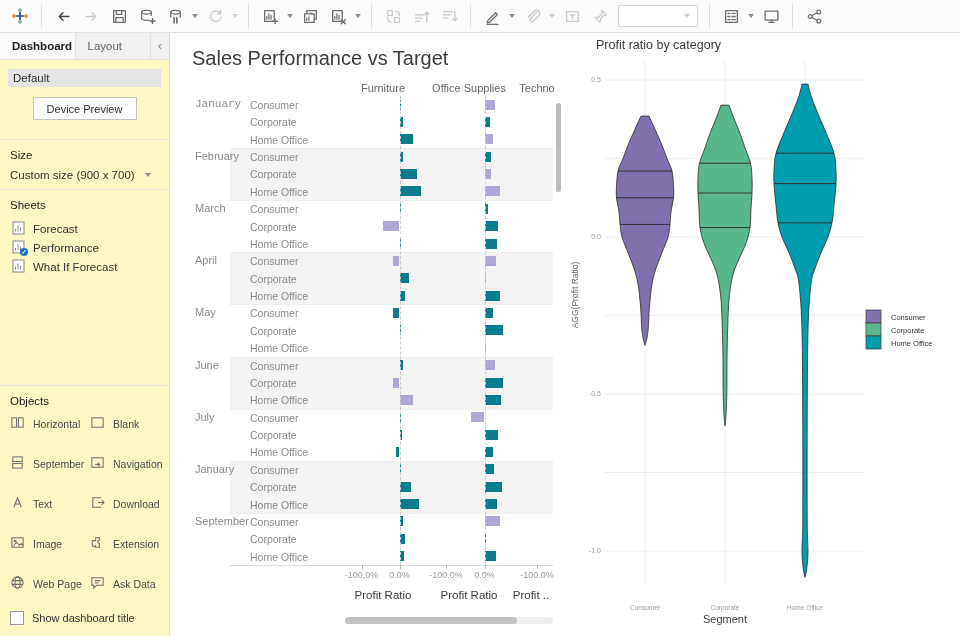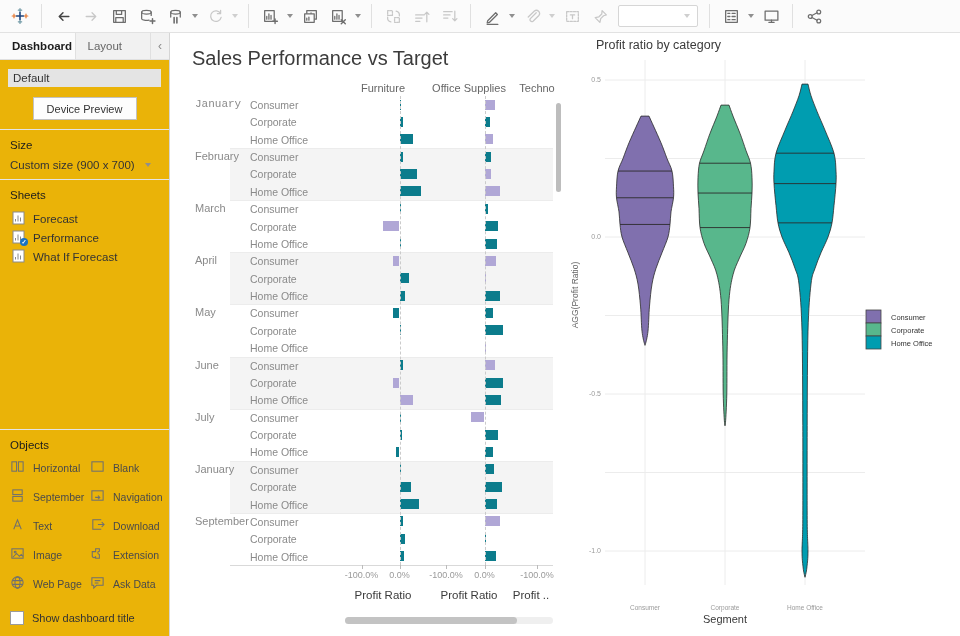--- a/index.html
+++ b/index.html
@@ -12,42 +12,42 @@
   .tbi.dark svg{stroke:#454545;stroke-width:1.4}
   .tbi.dis svg{stroke:#c8c8c8}
   .caret{width:0;height:0;border-left:3.5px solid transparent;border-right:3.5px solid transparent;
          border-top:4px solid #8f8f8f;margin:0 3px;flex:none}
   .caret.dis{border-top-color:#cfcfcf}
   .tbdiv{width:1px;height:24px;background:#e0e0e0;margin:0 7px;flex:none}
   .fitbox{width:74px;height:20px;border:1px solid #d6d6d6;border-radius:2px;background:#fff;
           display:flex;align-items:center;justify-content:flex-end;padding-right:4px;margin:0 4px}
   .content{display:flex;height:603px}
   
-  .sidebar{width:170px;flex:none;background:#eab308;border-right:1px solid #d5d5d5;
+  .sidebar{width:170px;flex:none;background:#fef9c3;border-right:1px solid #d5d5d5;
            box-sizing:border-box;display:flex;flex-direction:column;font-size:11.5px;color:#4a4a4a}
   .tabbar{display:flex;height:26px;border-bottom:1px solid #e0e0e0;flex:none}
   .tab{flex:1;display:flex;align-items:center;padding-left:12px;background:#f1f1f1;
        border-right:1px solid #e0e0e0;color:#666;font-size:11.5px}
   .tab.active{background:#fbfbfb;font-weight:bold;color:#1c1c1c}
   .collapse{width:18px;display:flex;align-items:center;justify-content:center;color:#8a8a8a;background:#f1f1f1;font-size:12px}
   .device-sec{padding:9px 0 0;flex:none}
   .device-row{height:18px;line-height:18px;margin:0 8px;padding-left:5px;color:#333}
   .device-row.selected{background:#e4e4e4}
   .device-row.phone{padding-left:22px}
-  .dp-btn{margin:10px auto 9px;width:102px;height:21px;border:1px solid #c2c2c2;background:#fdfdfd;
+  .dp-btn{margin:10px auto 19px;width:102px;height:21px;border:1px solid #c2c2c2;background:#fdfdfd;
           display:flex;align-items:center;justify-content:center;font-size:11px;color:#333}
   hr.sep{border:none;border-top:1px solid #e4e4e4;margin:0;flex:none}
   .sec{padding:9px 10px 8px;flex:none}
   .sec-h{font-weight:normal;color:#1c1c1c;margin-bottom:8px;font-size:11.5px}
   .size-val{display:flex;align-items:center;gap:7px;color:#333}
   .sheet-item{display:flex;align-items:center;gap:8px;height:19px;position:relative;padding-left:2px;color:#333}
   .badge{position:absolute;left:10px;top:10px;width:8px;height:8px;border-radius:50%;
          background:#1a73c1;color:#fff;font-size:6px;line-height:8px;text-align:center;font-weight:bold}
   .spacer{flex:1}
-  .obj-grid{display:grid;grid-template-columns:80px 1fr;row-gap:12px;font-size:10.5px;color:#4a4a4a}
+  .obj-grid{display:grid;grid-template-columns:80px 1fr;row-gap:23px;font-size:10.5px;color:#4a4a4a}
   .obj-item{display:flex;align-items:center;gap:8px}
   .obj-item svg{stroke:#6f6f6f;fill:none;stroke-width:1.1;flex:none}
   .seg{display:flex;margin:9px 8px 0;height:22px;border:1px solid #bdbdbd;box-sizing:border-box;flex:none}
   .seg-btn{flex:1;display:flex;align-items:center;justify-content:center;font-size:11px}
   .seg-btn.active{background:#6b6b6b;color:#fff}
   .seg-btn.inactive{background:#fff;color:#555;border-left:1px solid #bdbdbd}
   .chk-row{display:flex;align-items:center;gap:8px;margin:11px 10px;font-size:11px;color:#333;flex:none}
   .chk{width:12px;height:12px;border:1px solid #9b9b9b;background:#fff;flex:none}
   
   .canvas{position:relative;flex:1;background:#fff}

